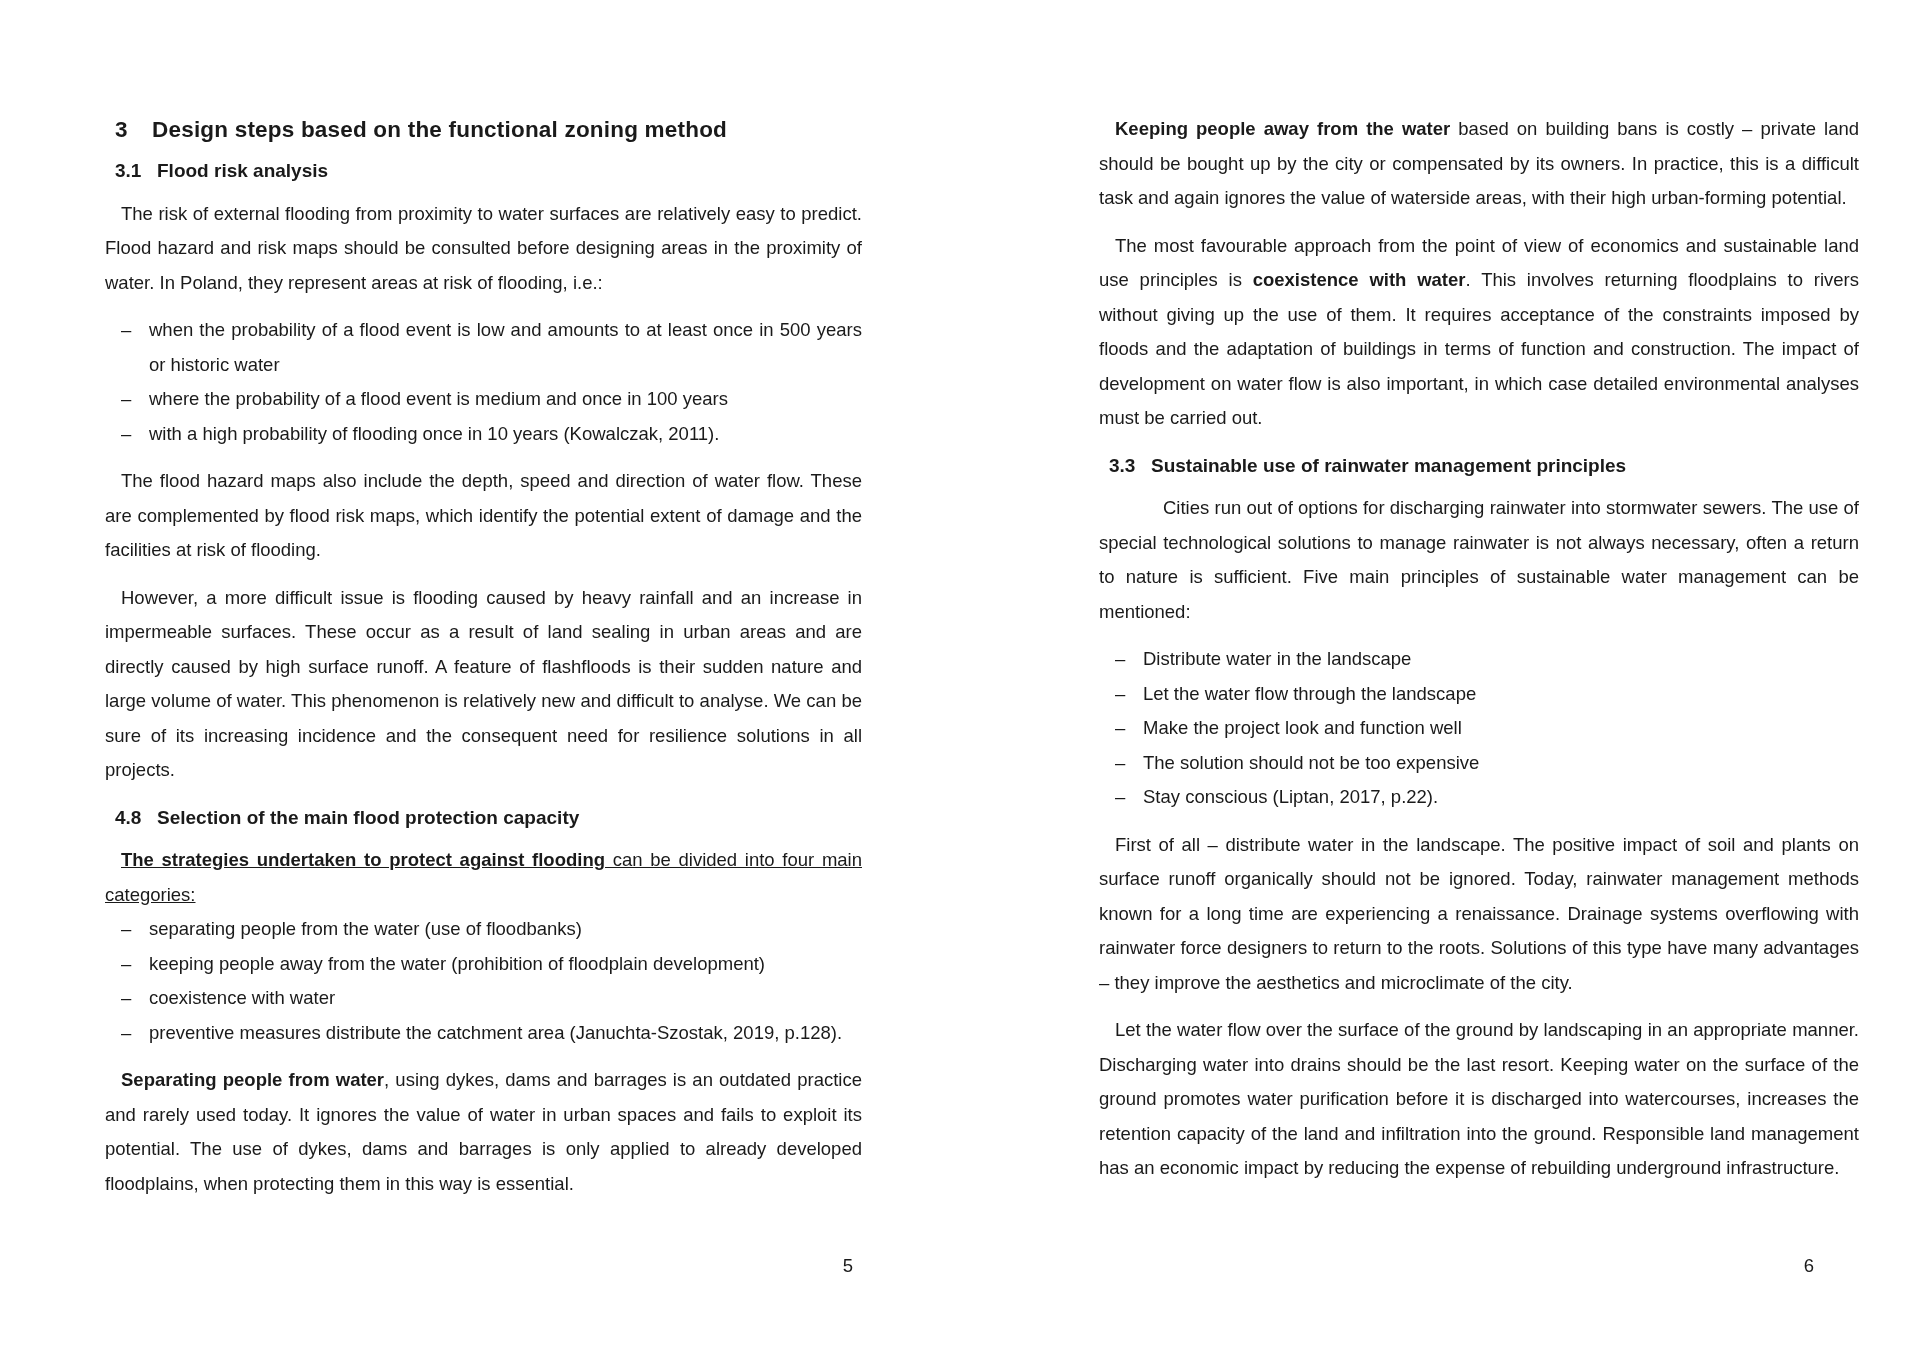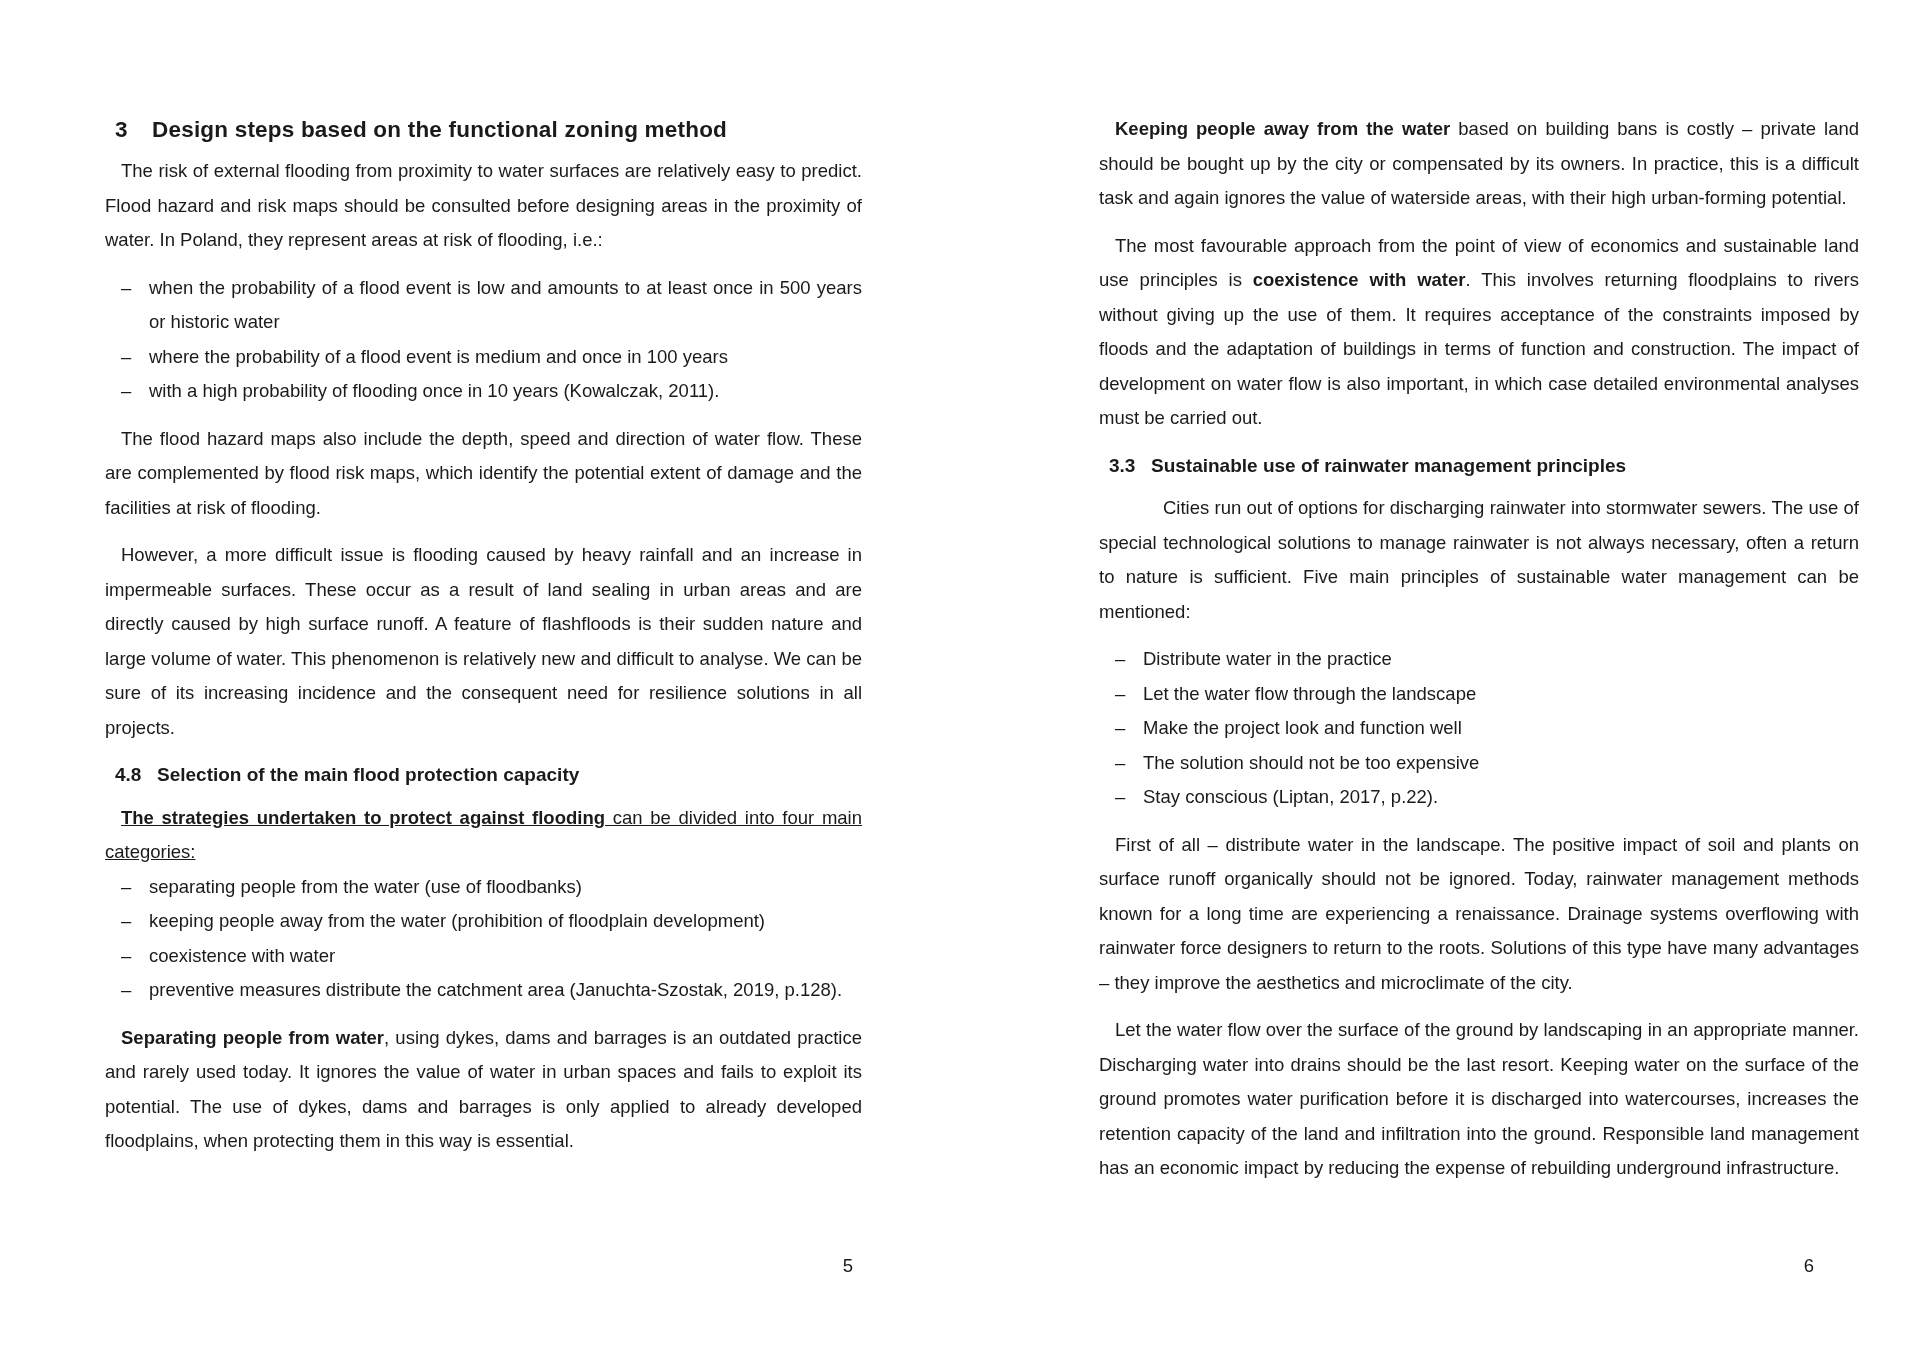--- a/index.html
+++ b/index.html
@@ -75,20 +75,24 @@
 </head>
 <body>
 
 <div class="col col-left">
 
   <div class="h1">
     <span class="hnum">3</span>
     <span>Design steps based on the functional zoning method</span>
   </div>
 
+  <div class="h2">
+    <span class="hnum">3.1</span>
+    <span>Flood risk analysis</span>
+  </div>
 
   <p>The risk of external flooding from proximity to water surfaces are relatively easy to predict. Flood hazard and risk maps should be consulted before designing areas in the proximity of water. In Poland, they represent areas at risk of flooding, i.e.:</p>
 
   <ul class="dash-list">
     <li>
       <span class="dash">–</span>
       <span>when the probability of a flood event is low and amounts to at least once in 500 years or historic water</span>
     </li>
     <li>
       <span class="dash">–</span>
@@ -143,21 +147,21 @@
   <div class="h2">
     <span class="hnum">3.3</span>
     <span>Sustainable use of rainwater management principles</span>
   </div>
 
   <p class="indent-lg">Cities run out of options for discharging rainwater into stormwater sewers. The use of special technological solutions to manage rainwater is not always necessary, often a return to nature is sufficient. Five main principles of sustainable water management can be mentioned:</p>
 
   <ul class="dash-list">
     <li>
       <span class="dash">–</span>
-      <span>Distribute water in the practice</span>
+      <span>Distribute water in the landscape</span>
     </li>
     <li>
       <span class="dash">–</span>
       <span>Let the water flow through the landscape</span>
     </li>
     <li>
       <span class="dash">–</span>
       <span>Make the project look and function well</span>
     </li>
     <li>

